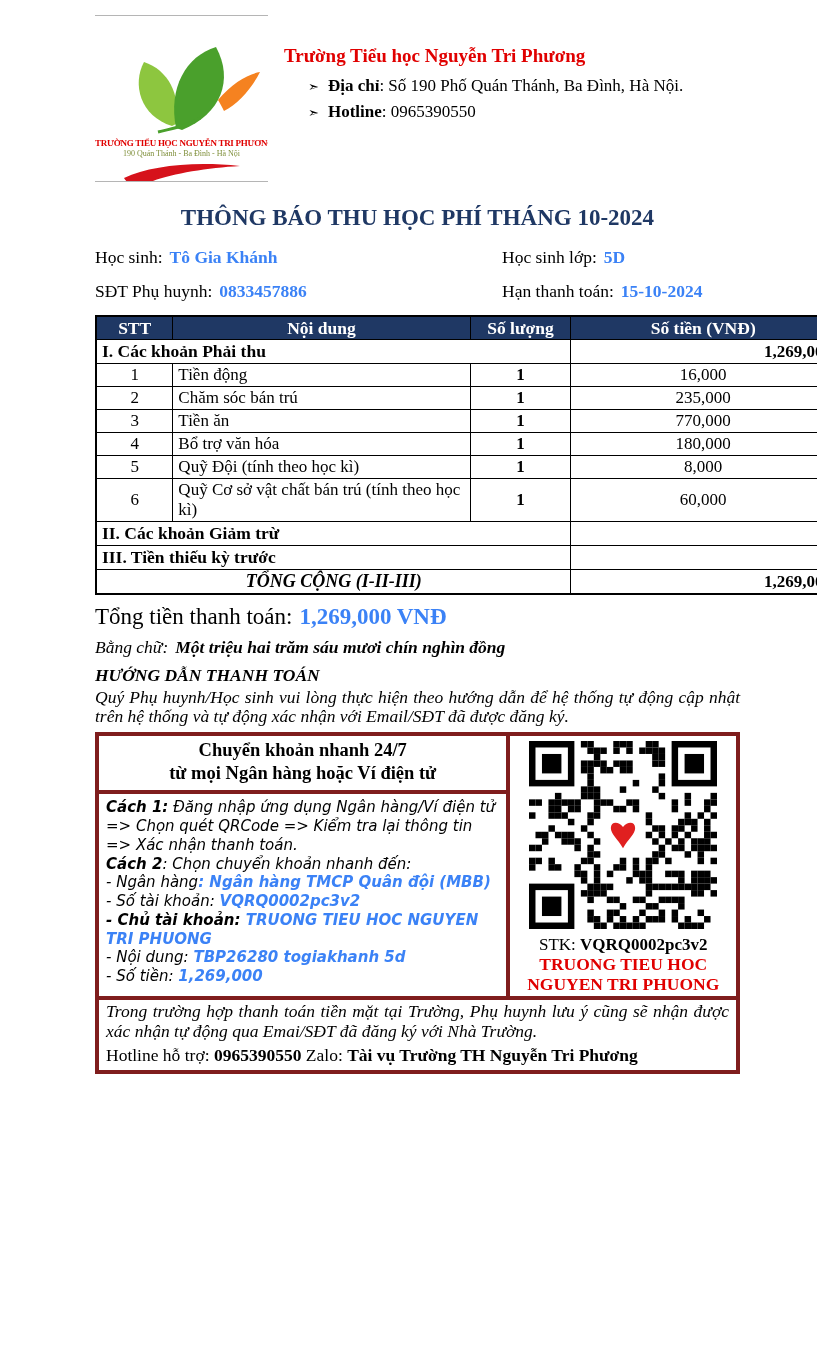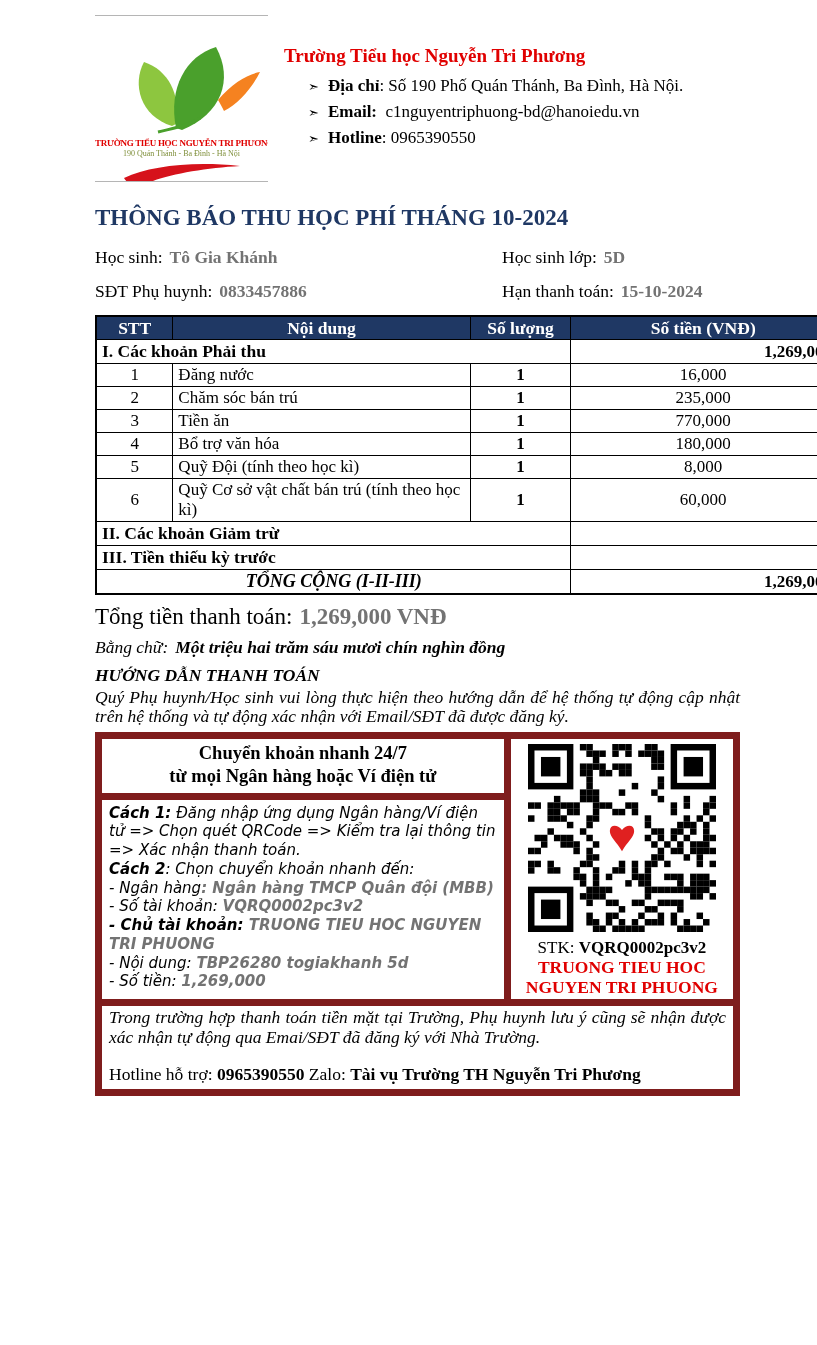--- a/index.html
+++ b/index.html
@@ -17,25 +17,25 @@
   .logo-line2 { font-size:8px; color:#7f8f3a; margin-top:1px; white-space:nowrap; }
   .logo-swoosh { display:block; margin:2px auto 0; }
   .header-text { margin-left:16px; padding-top:30px; }
   .school-name { font-size:19px; font-weight:bold; color:#e00000; margin-bottom:6px; }
   .contact-row { font-size:17px; line-height:25px; margin-left:24px; }
   .contact-row .bullet { font-size:13px; margin-right:9px; }
   .contact-label { font-weight:bold; }
   .contact-value { white-space:pre-wrap;text-align:right; }
 
   
-  .doc-title { margin-top:23px; color:#1f3864; font-weight:bold; font-size:23px; }
+  .doc-title { margin-top:23px; text-align:center; color:#1f3864; font-weight:bold; font-size:23px; }
 
   
   .student { display:grid; grid-template-columns:407px 238px; row-gap:13px; margin-top:16px; font-size:17.5px; }
-  .red { color:#737373; font-weight:bold; }
+  .red { color:#3b82f6; font-weight:bold; }
   .field-label { margin-right:7px; }
 
   
   table.fee { border-collapse:collapse; width:742px; margin-top:13px; font-size:17px; border:2px solid #000; }
   .fee th { background:#1f3864; color:#fff; border:1px solid #000; padding:2px 4px; font-size:17.5px; line-height:1.05; }
   .fee td { border:1px solid #000; padding:1px 5px; vertical-align:middle; }
   .fee .c { text-align:center; }
   .fee .qty { text-align:center; font-weight:bold; }
   .fee .sec-label { font-weight:bold; font-size:17.5px; }
   .fee .amt-r { text-align:right; font-weight:bold; padding-right:3px; }
@@ -43,32 +43,32 @@
 
   
   .sum-line { font-size:23px; margin-top:9px; }
   .words-line { font-size:17.5px; margin-top:7px; font-style:italic; }
   .words-line .val { font-weight:bold; }
   .guide-head { font-size:17.5px; font-weight:bold; font-style:italic; margin-top:7px; }
   .guide-intro { font-size:17.5px; font-style:italic; text-align:justify; line-height:1.08; margin-top:2px; }
 
   
   table.pay { border-collapse:collapse; width:645px; margin-top:6px; border:2px solid #000; }
-  .pay td { border:7px solid #7f1d1d; vertical-align:top; }
+  .pay td { border:4px solid #7f1d1d; vertical-align:top; }
   .pay-head { font-weight:bold; text-align:center; font-size:18.5px; line-height:1.25; padding:3px 2px;
               border-bottom:2px solid #4a4a4a !important; }
   .pay-body { font-family:"DejaVu Sans", sans-serif; font-size:15px; line-height:1.25; padding:4px 7px; }
   .pay-body p { margin:0;font-style:italic; }
   .qr-cell { text-align:center; padding:5px 2px 2px; }
   .stk-line { font-size:17px; margin-top:2px; }
   .stk-line .val { font-weight:bold; }
   .qr-holder { color:#e00000; font-weight:bold; font-size:17.5px; line-height:1.12; }
   .footer-cell { padding:2px 7px 4px; }
   .footer-note { font-size:17.5px; font-style:italic; text-align:justify; line-height:1.12; }
-  .footer-hotline { font-size:17.5px; margin-top:16px; }
+  .footer-hotline { font-size:17.5px; margin-top:3px; }
   .b { font-weight:bold; }
 </style>
 </head>
 <body>
 
 <div class="page">
   <div class="content">
 
     <div class="header">
       <div class="logo-cell">
@@ -83,23 +83,20 @@
         <svg class="logo-swoosh" width="140" height="26" viewBox="0 0 140 26">
           <path d="M12 18 C38 6 80 1 128 6 C92 8 52 15 34 24 C24 27 15 24 12 18 Z" fill="#d6121b"></path>
         </svg>
       </div>
       <div class="header-text">
         <div class="school-name">Trường Tiểu học Nguyễn Tri Phương</div>
         <div class="contact-row">
           <span class="bullet">➣</span><span class="contact-label">Địa chỉ</span><span class="contact-value">: Số 190 Phố Quán Thánh, Ba Đình, Hà Nội.</span>
         </div>
         <div class="contact-row">
-          <span class="bullet">➣</span><span class="contact-label">Email:</span><span class="contact-value">  c1nguyentriphuong-bd@hanoiedu.vn</span>
-        </div>
-        <div class="contact-row">
           <span class="bullet">➣</span><span class="contact-label">Hotline</span><span class="contact-value">: 0965390550</span>
         </div>
       </div>
     </div>
 
     <div class="doc-title">THÔNG BÁO THU HỌC PHÍ THÁNG 10-2024</div>
 
     <div class="student">
       <div>
         <span class="field-label">Học sinh:</span><span class="red">Tô Gia Khánh</span>
@@ -128,21 +125,21 @@
         <th>Nội dung</th>
         <th>Số lượng</th>
         <th>Số tiền (VNĐ)</th>
       </tr>
       <tr>
         <td colspan="3" class="sec-label">I. Các khoản Phải thu</td>
         <td class="amt-r">1,269,000</td>
       </tr>
       <tr>
         <td class="c">1</td>
-        <td>Đăng nước</td>
+        <td>Tiền động</td>
         <td class="qty">1</td>
         <td class="c">16,000</td>
       </tr>
       <tr>
         <td class="c">2</td>
         <td>Chăm sóc bán trú</td>
         <td class="qty">1</td>
         <td class="c">235,000</td>
       </tr>
       <tr>

